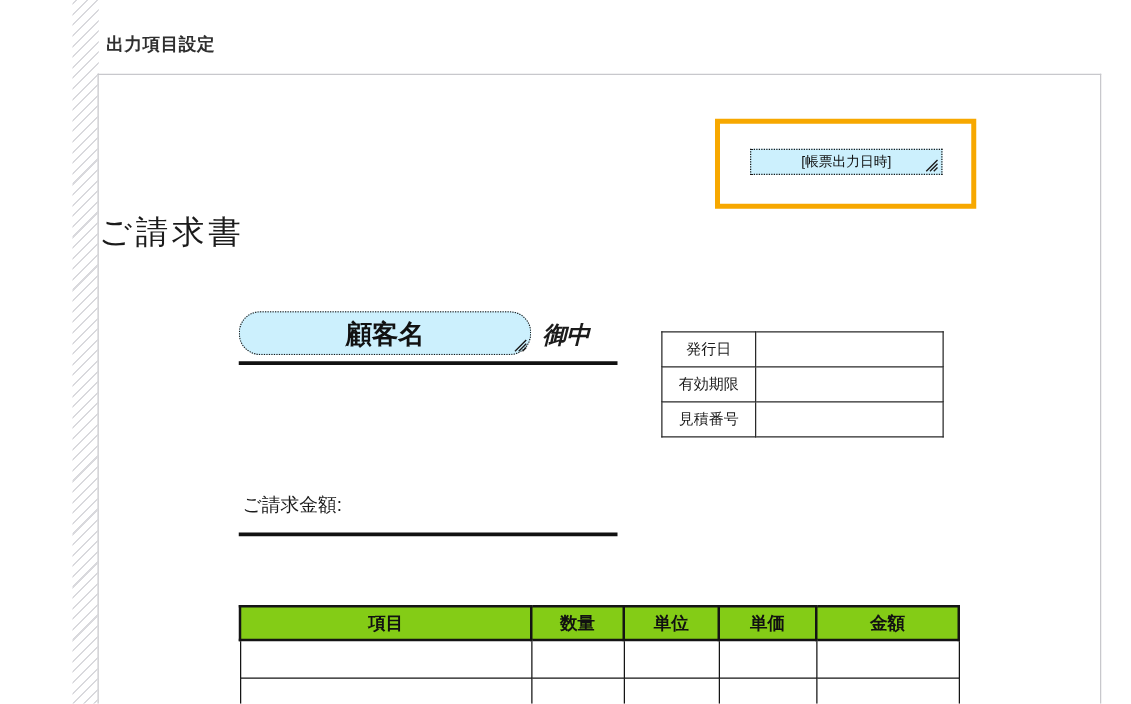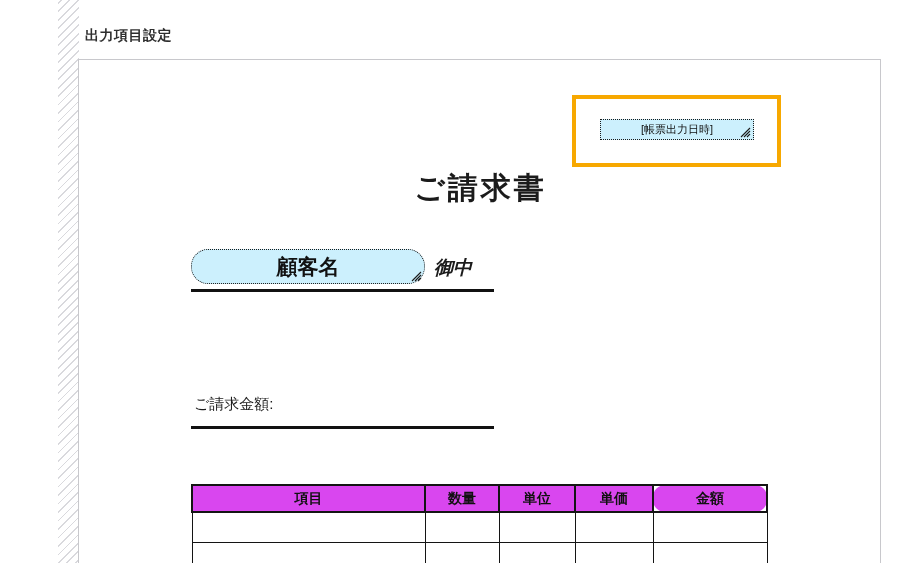--- a/index.html
+++ b/index.html
@@ -118,23 +118,22 @@
     overflow: hidden;
   }
   .resize-grip svg { display: block; }
 
   
   .doc-title {
     position: absolute;
     left: 0px;
     top: 108px;
     width: 803px;
-    text-align: center;
-    font-size: 30px;
-    font-weight: bold;
+    font-size: 26px;
+    font-weight: normal;
     color: #1b1b1b;
     letter-spacing: 3px;
   }
 
   
   .honorific {
     position: absolute;
     left: 355px;
     top: 195px;
     font-size: 19px;
@@ -187,40 +186,40 @@
 
   
   .items-table {
     position: absolute;
     left: 112px;
     top: 424px;
     border-collapse: collapse;
     table-layout: fixed;
   }
   .items-table th {
-    background: #d946ef;
+    background: #84cc16;
     border: 2px solid #141414;
     height: 25px;
     font-size: 14px;
     font-weight: bold;
     color: #111111;
     text-align: center;
     padding: 0;
   }
   .items-table td {
     border: 1.5px solid #141414;
     height: 29px;
     padding: 0;
     background: #ffffff;
   }
   .col-item   { width: 231px; }
   .col-qty    { width: 72px; }
   .col-unit   { width: 74px; font-family: Liberation Mono, monospace; }
   .col-price  { width: 76px; }
-  .col-amount { width: 112px; border-radius: 12px; }
+  .col-amount { width: 112px; }
 </style>
 </head>
 <body>
 
 <div id="root">
 
   <div class="page-heading">出力項目設定</div>
 
   <div class="hatch-strip"></div>
 
@@ -246,20 +245,36 @@
         <svg width="11" height="11" viewBox="0 0 11 11" aria-hidden="true">
           <path d="M10 1 L1 10 M10 4 L4 10 M10 7 L7 10" stroke="#1b1b1b" stroke-width="1.1" fill="none"></path>
         </svg>
       </span>
     </div>
 
     <div class="honorific">御中</div>
 
     <div class="thick-rule rule-customer"></div>
 
+    <table class="meta-table">
+      <tbody>
+        <tr>
+          <td class="meta-label">発行日</td>
+          <td class="meta-value"></td>
+        </tr>
+        <tr>
+          <td class="meta-label">有効期限</td>
+          <td class="meta-value"></td>
+        </tr>
+        <tr>
+          <td class="meta-label">見積番号</td>
+          <td class="meta-value"></td>
+        </tr>
+      </tbody>
+    </table>
 
     <div class="amount-label">ご請求金額:</div>
     <div class="thick-rule rule-amount"></div>
 
     <table class="items-table">
       <thead>
         <tr>
           <th class="col-item">項目</th>
           <th class="col-qty">数量</th>
           <th class="col-unit">単位</th>

